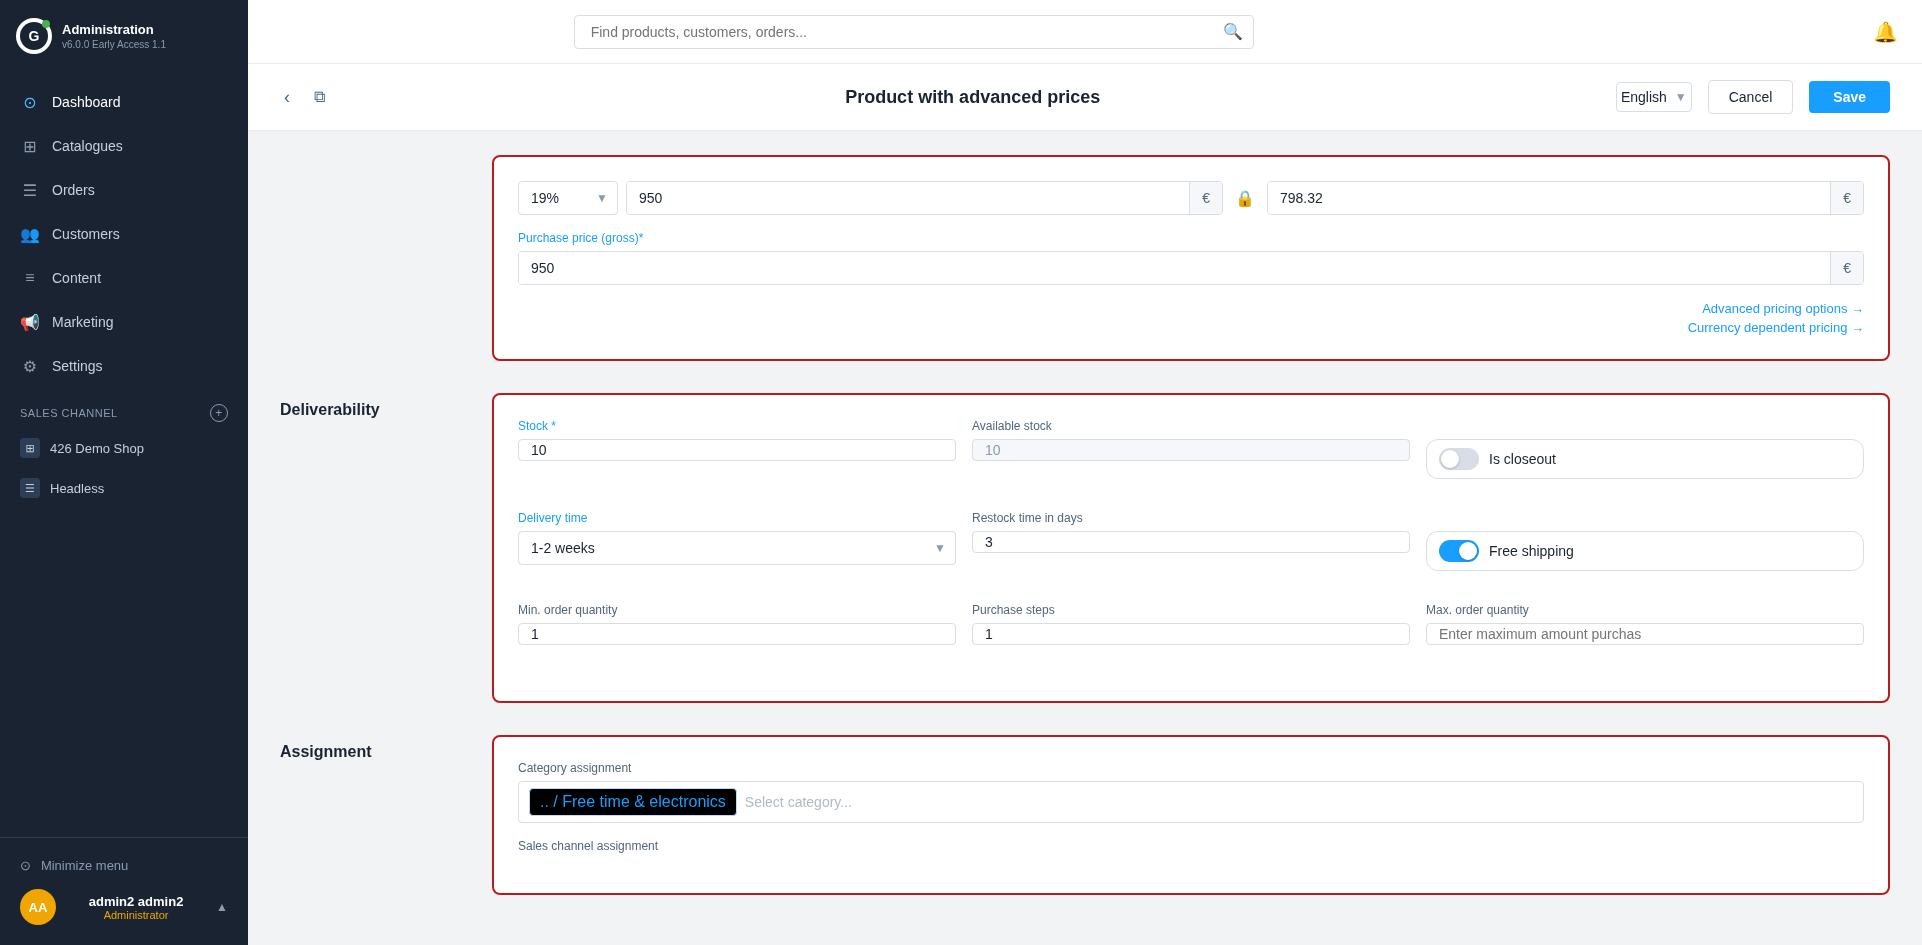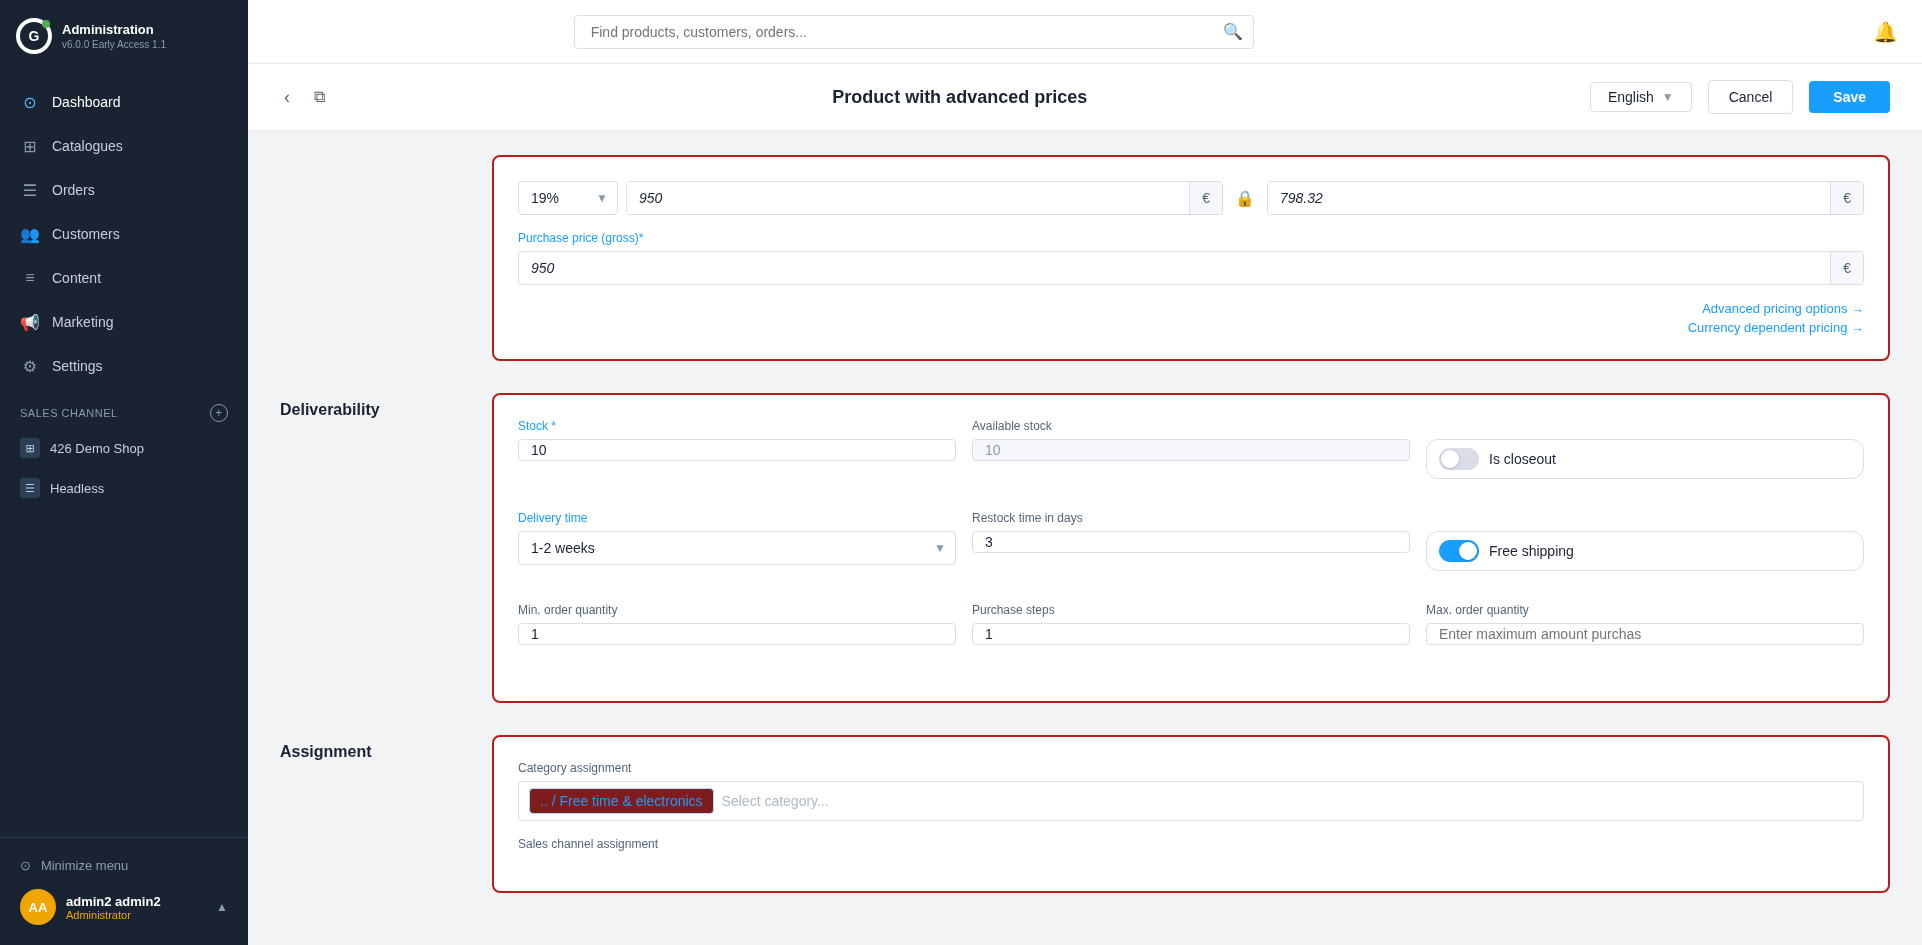--- a/index.html
+++ b/index.html
@@ -115,23 +115,24 @@
       align-items: center;
       gap: 10px;
       padding: 8px 4px;
       cursor: pointer;
       color: #8a9bb0;
       font-size: 13px;
     }
     .user-section {
       display: flex;
       align-items: center;
-      gap: 10px;
+      gap: 24px;
       padding: 8px 4px;
       cursor: pointer;
+      text-align: center;
     }
     .user-avatar {
       width: 36px; height: 36px;
       background: #f0a500;
       border-radius: 50%;
       display: flex; align-items: center; justify-content: center;
       font-size: 13px; font-weight: 700; color: #fff;
     }
     .user-info { flex: 1; }
     .user-name { font-size: 13px; font-weight: 600; color: #fff; }
@@ -229,21 +230,21 @@
       text-align: center;
       font-size: 18px;
       font-weight: 600;
       color: #1a2332;
     }
     .lang-select-wrapper {
       display: flex;
       align-items: center;
       border: 1px solid #d8dde6;
       border-radius: 4px;
-      padding: 6px 17px;
+      padding: 6px 4px;
       cursor: pointer;
       gap: 8px;
       font-size: 14px;
       color: #1a2332;
       background: #fff;
     }
     .cancel-btn {
       padding: 8px 20px;
       border: 1px solid #d8dde6;
       border-radius: 4px;
@@ -299,21 +300,20 @@
       gap: 8px;
       margin-bottom: 16px;
     }
     .input-field {
       border: none;
       outline: none;
       padding: 8px 12px;
       font-size: 14px;
       color: #1a2332;
       background: #fff;
-      font-style: italic;
     }
     .select-field {
       border: 1px solid #d8dde6;
       border-radius: 4px;
       padding: 8px 32px 8px 12px;
       font-size: 14px;
       color: #1a2332;
       background: #fff;
       appearance: none;
       cursor: pointer;
@@ -446,25 +446,25 @@
 
     .disabled-input {
       background: #f5f7fa !important;
       color: #8a9bb0 !important;
     }
 
     
     .category-tag {
       display: inline-flex;
       align-items: center;
-      background: #7f1d1d;
+      background: #000000;
       border: 1px solid #b8daff;
       border-radius: 4px;
       padding: 4px 10px;
-      font-size: 14px;
+      font-size: 16px;
       color: #189eff;
       gap: 6px;
     }
     .category-input-row {
       display: flex;
       align-items: center;
       border: 1px solid #d8dde6;
       border-radius: 4px;
       padding: 6px 10px;
       gap: 8px;

